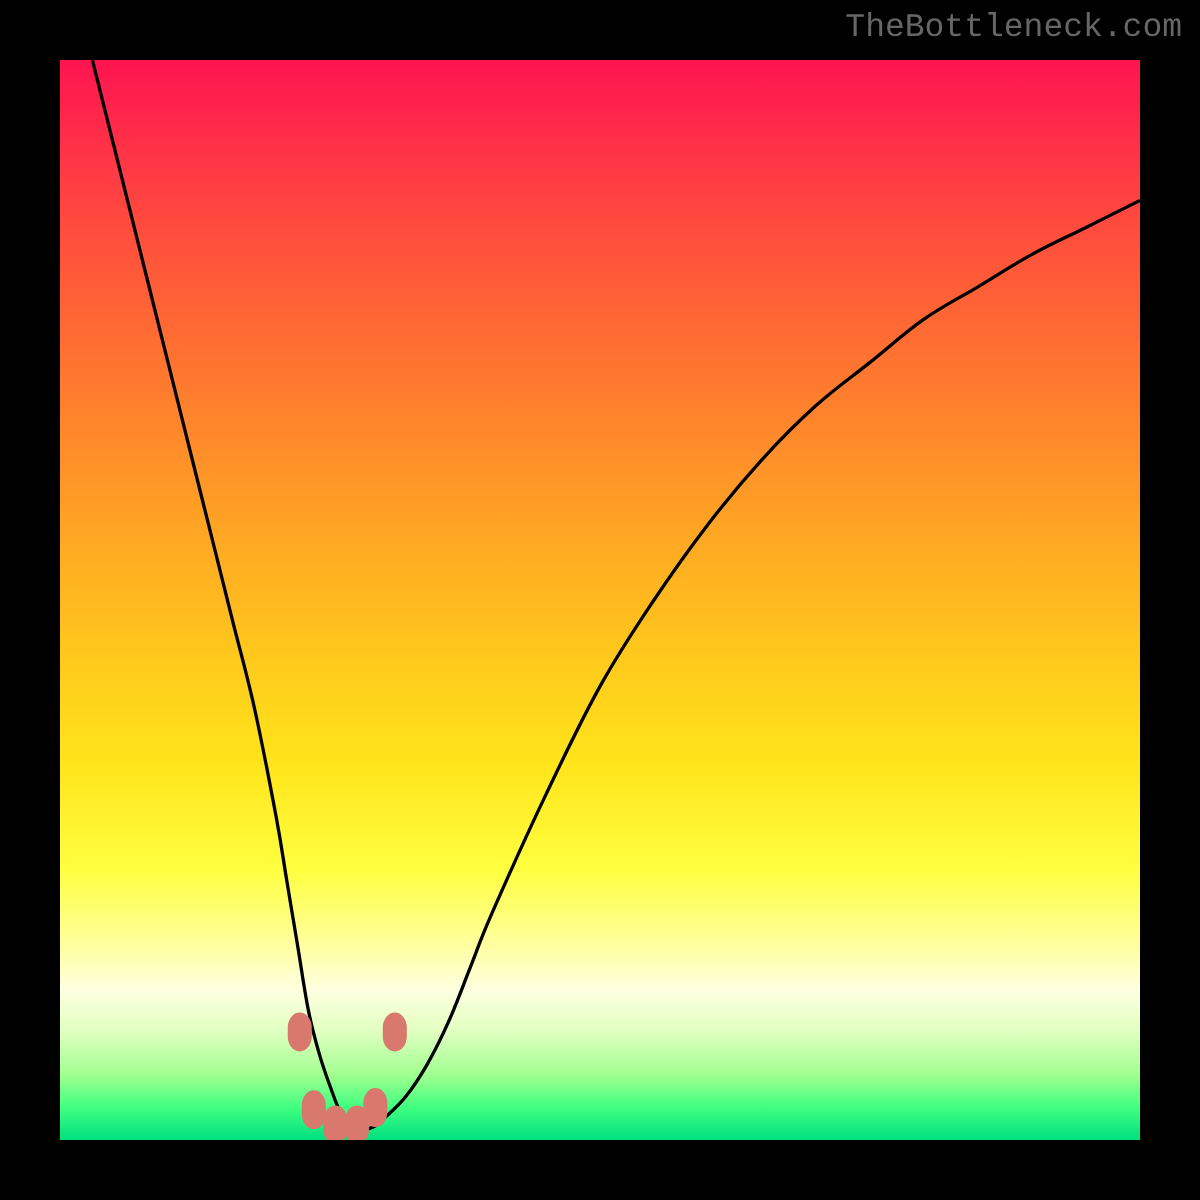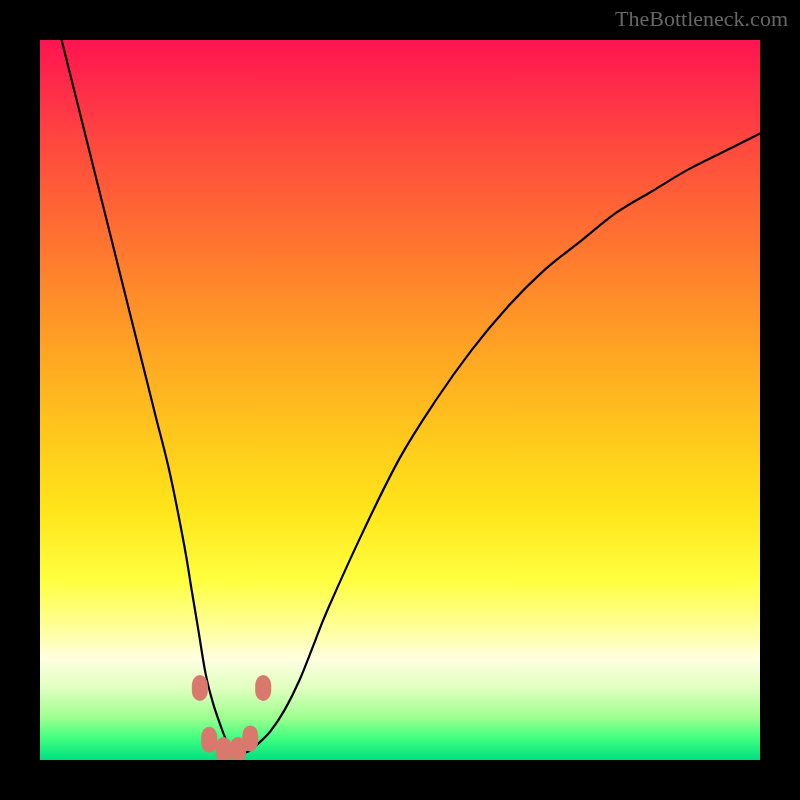--- a/index.html
+++ b/index.html
@@ -8,21 +8,21 @@
     width: 800px;
     height: 800px;
     background: #000;
     position: relative;
   }
   .watermark {
     position: absolute;
     top: 6px;
     right: 12px;
     color: #666;
-    font-family: Liberation Serif, serif;
+    font-family: Liberation Mono, monospace;
     font-size: 22px;
     font-weight: 500;
     z-index: 10;
   }
   .plot-area {
     position: absolute;
     left: 40px;
     top: 40px;
     width: 720px;
     height: 720px;

